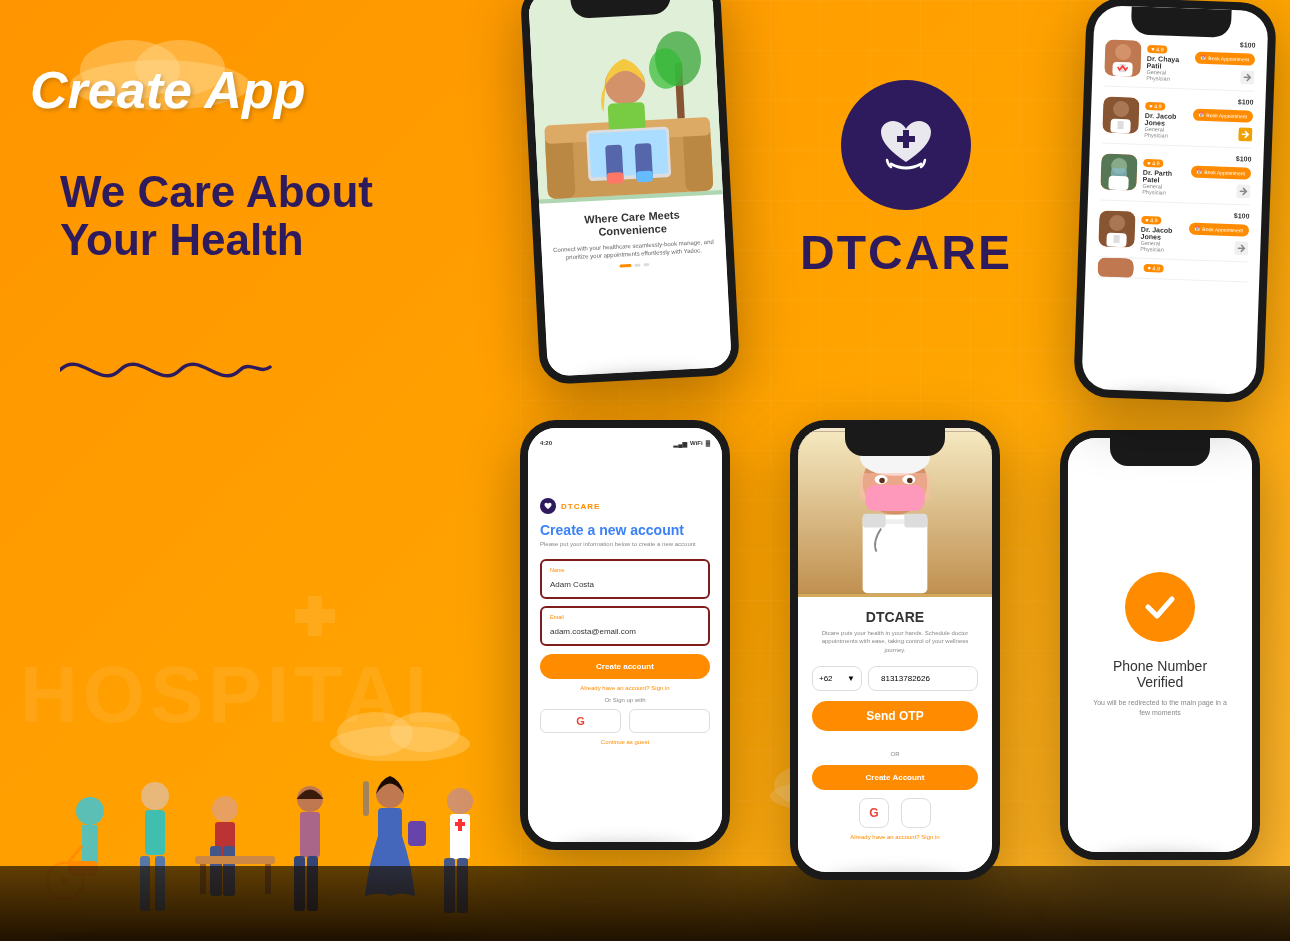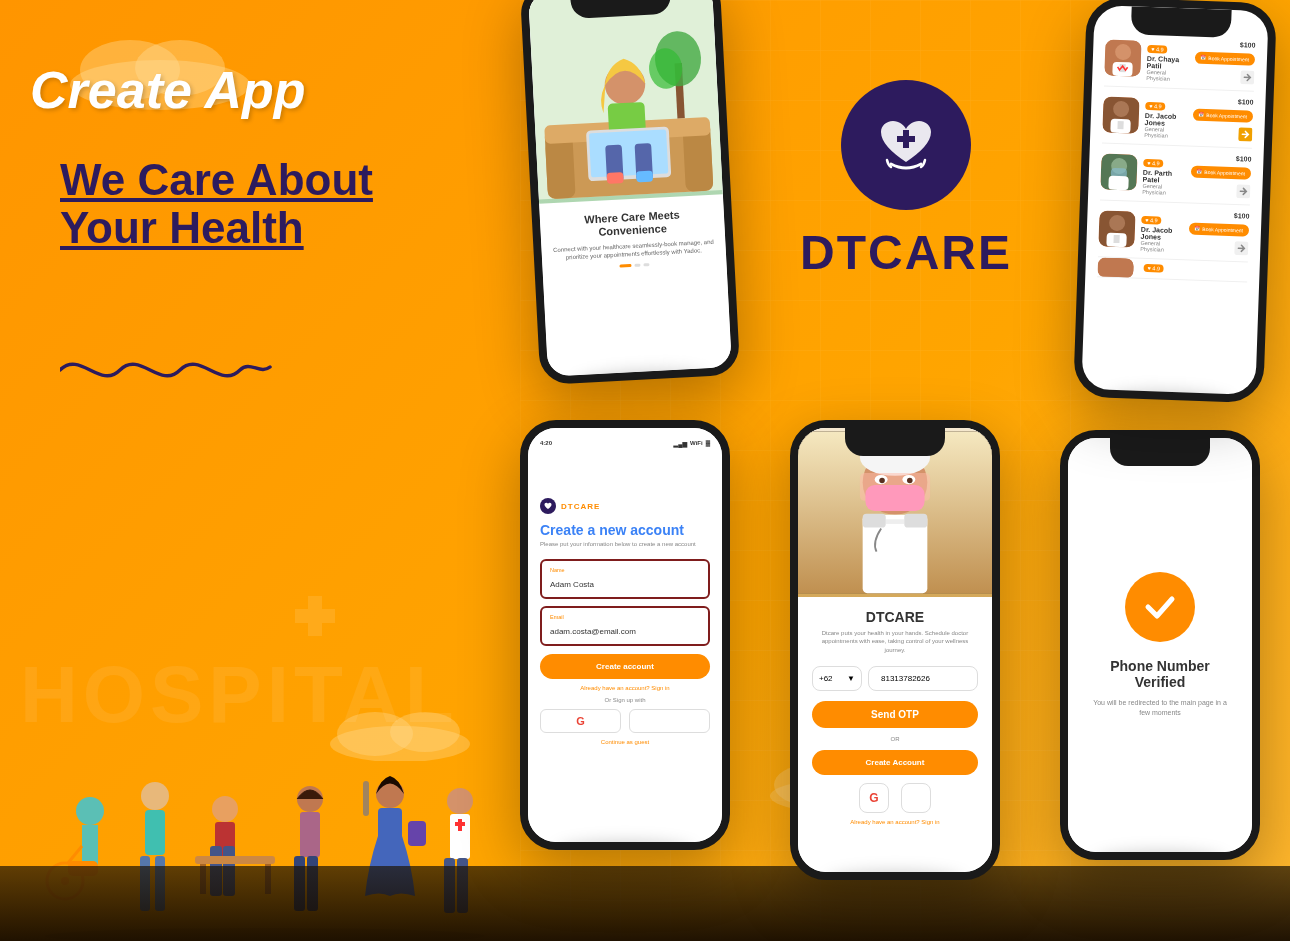--- a/index.html
+++ b/index.html
@@ -378,24 +378,24 @@
       font-size: 8px;
     }
 
     .p3-send-btn {
       width: 100%;
       background: #FF8C00;
       color: white;
       border: none;
       border-radius: 20px;
       padding: 8px;
-      font-size: 10px;
+      font-size: 12px;
       font-weight: 600;
       text-align: center;
-      margin-bottom: 8px;
+      margin-bottom: 20px;
     }
 
     .p3-or {
       text-align: center;
       font-size: 6px;
       color: #888;
       margin-bottom: 8px;
     }
 
     .p3-create-btn {
@@ -450,21 +450,21 @@
       background: #FF8C00;
       border-radius: 50%;
       display: flex;
       align-items: center;
       justify-content: center;
       margin-bottom: 16px;
     }
 
     .p4-title {
       font-size: 14px;
-      font-weight: 700;
+      font-weight: 400;
       color: #333;
       text-align: center;
       margin-bottom: 8px;
     }
 
     .p4-desc {
       font-size: 7px;
       color: #888;
       text-align: center;
       line-height: 1.5;
@@ -661,21 +661,21 @@
 
 <div class="hospital-backdrop">HOSPITAL</div>
 
 <svg class="hospital-cross" viewBox="0 0 50 50">
   <rect x="18" y="5" width="14" height="40" fill="white"></rect>
   <rect x="5" y="18" width="40" height="14" fill="white"></rect>
 </svg>
 
 <div class="patient-app-label">Create App</div>
 
-<div class="tagline" style="position:absolute;top:156px;left:60px;text-decoration:underline;">
+<div class="tagline" style="position:absolute;top:168px;left:60px;">
   <span>We Care About</span>
   <span class="line2">Your Health</span>
 </div>
 
 <svg style="position:absolute;top:345px;left:60px;width:220px;height:45px;" viewBox="0 0 220 45">
   <path d="M 0 25 C 20 5, 40 45, 60 25 C 80 5, 100 45, 120 25 C 140 5, 160 45, 180 25 C 190 15, 200 30, 210 22" stroke="#2D1B5E" stroke-width="3.5" fill="none" stroke-linecap="round"></path>
 </svg>
 
 <div class="dtcare-logo-area">
   <div class="dtcare-circle">

